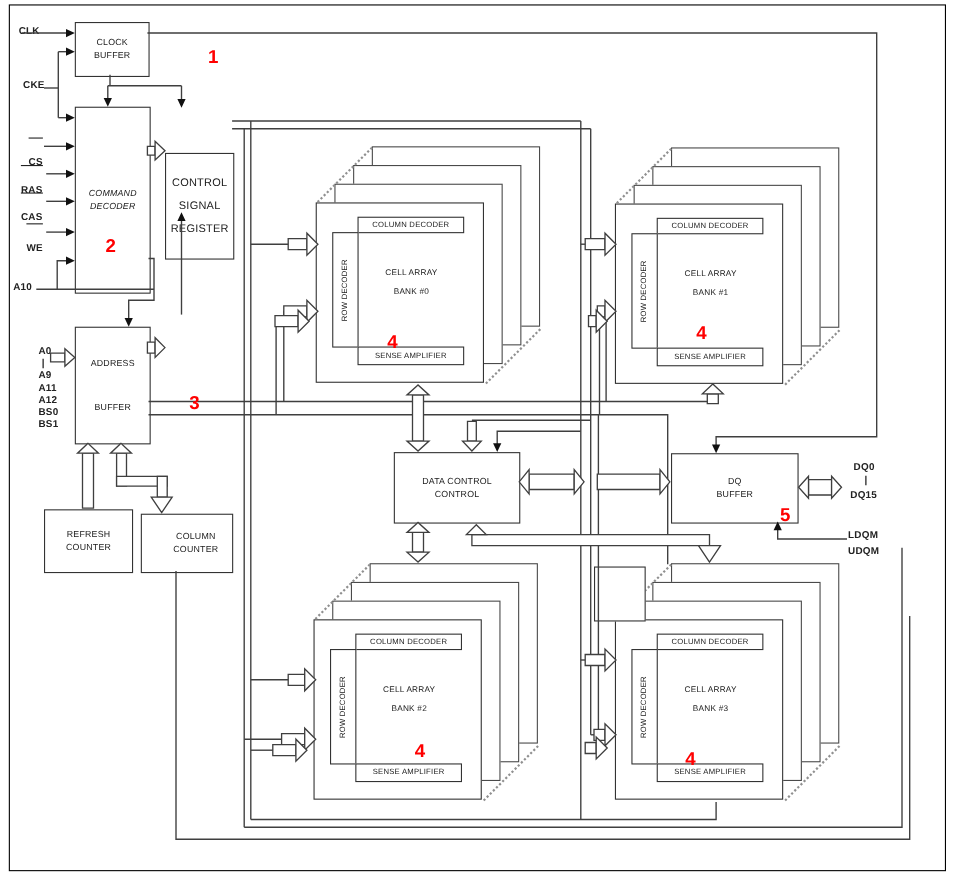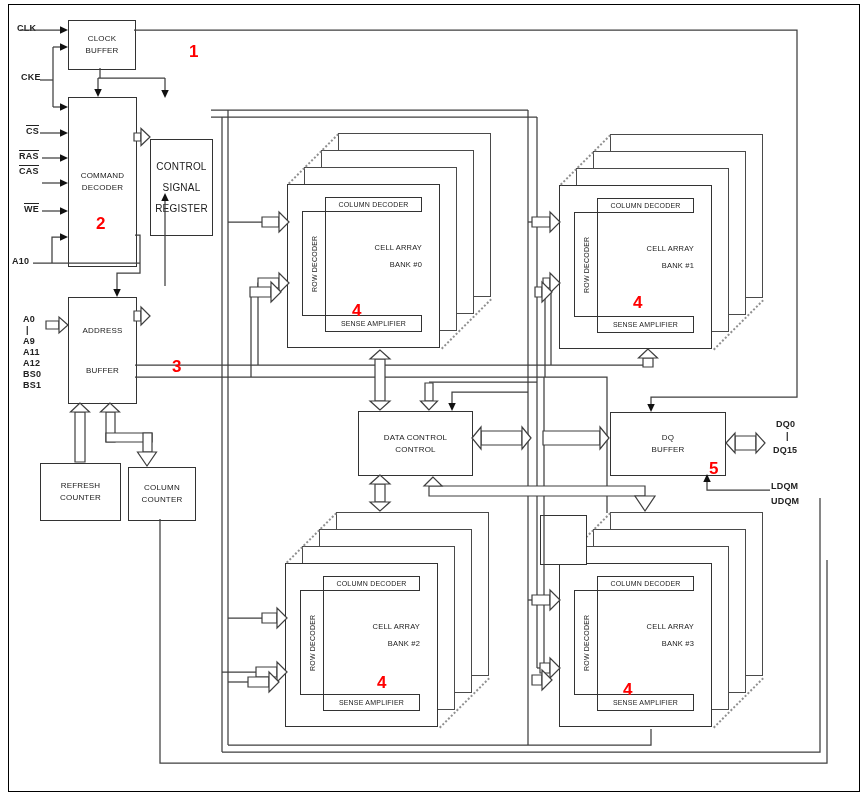--- a/index.html
+++ b/index.html
@@ -9,64 +9,64 @@
   }
   #page-border{position:absolute;left:8px;top:4px;width:850px;height:786px;border:1.6px solid #000;}
   .blk{
     position:absolute;background:#fff;border:1.4px solid #333;
     display:flex;flex-direction:column;align-items:center;justify-content:center;
     font-size:8px;letter-spacing:.2px;text-align:center;line-height:1.45;z-index:3;
   }
   .blk span{display:block;}
   
   #clock-buffer{left:68px;top:20px;width:66px;height:48px;}
-  #command-decoder{left:68px;top:97px;width:67px;height:168px;}
+  #command-decoder{left:68px;top:97px;width:67px;height:168px;font-style:italic;}
   #csg{left:150px;top:98px;width:61px;height:95px;font-size:10px;line-height:2.1;margin-top:41px;}
   #mode-register{left:151px;top:288px;width:61px;height:52px;}
   #address-buffer{left:68px;top:297px;width:67px;height:105px;gap:28px;}
   #refresh-counter{left:40px;top:463px;width:79px;height:56px;}
-  #column-counter{left:128px;top:467px;width:66px;height:52px;}
+  #column-counter{left:128px;top:467px;width:66px;height:52px;padding-left:16px;}
   #dcc{left:358px;top:411px;width:113px;height:63px;}
   #dq-buffer{left:610px;top:412px;width:114px;height:62px;}
   
   .bank{position:absolute;width:204px;height:215px;z-index:2;}
   .frame{position:absolute;width:153px;height:164px;background:#fff;border:1.4px solid #4a4a4a;box-sizing:border-box;}
   .sf3{left:51px;top:0;} .sf2{left:34px;top:17px;} .sf1{left:17px;top:34px;}
   .front{left:0;top:51px;border-color:#333;}
   .diag{position:absolute;width:70px;height:0;border-top:2px dotted #909090;transform:rotate(-45deg);transform-origin:0 0;z-index:1;}
   .diag-tl{left:1px;top:50px;} .diag-br{left:154px;top:215px;}
   .cdec,.samp{position:absolute;background:#fff;border:1.2px solid #333;display:flex;align-items:center;justify-content:center;font-size:7px;letter-spacing:.2px;box-sizing:border-box;}
   .cdec{left:37px;top:12px;width:97px;height:15px;}
   .samp{left:37px;top:130px;width:97px;height:17px;}
   .rdec{position:absolute;left:14px;top:26px;width:24px;height:105px;background:#fff;border:1.2px solid #333;box-sizing:border-box;
         display:flex;align-items:center;justify-content:center;font-size:7px;letter-spacing:.2px;
         writing-mode:vertical-rl;transform:rotate(180deg);}
-  .cell{position:absolute;left:38px;top:55px;width:96px;font-size:7.5px;text-align:right;line-height:2.2;letter-spacing:.2px;}
+  .cell{position:absolute;left:38px;top:55px;width:96px;font-size:7.5px;text-align:center;line-height:2.2;letter-spacing:.2px;}
   #bank0{left:287px;top:133px;} #bank1{left:559px;top:134px;}
   #bank2{left:285px;top:512px;} #bank3{left:559px;top:512px;}
   
   .sig{position:absolute;font-size:9px;font-weight:bold;color:#222;letter-spacing:.2px;z-index:4;line-height:1.1;}
-  .ovl{display:inline-block;border-top:1.1px solid #222;padding-top:1px;line-height:1;}
-  .stack{line-height:11px;}
+  .ovl{display:inline-block;border-top:1.1px solid #222;padding-top:17px;line-height:1;}
+  .stack{line-height:11px;margin-left:12px;}
   
   .red{position:absolute;color:#FF0000;font-size:17px;font-weight:bold;z-index:6;line-height:1;}
   #svg-overlay{position:absolute;left:0;top:0;z-index:5;pointer-events:none;}
   #sq-extra{position:absolute;left:540px;top:515px;width:47px;height:50px;background:#fff;border:1.4px solid #333;box-sizing:border-box;z-index:3;}
 </style>
 </head>
 <body>
 
 <div id="canvas">
   <div id="page-border"></div>
 
   <div class="sig" style="left:17px;top:24px;">CLK</div>
   <div class="sig" style="left:21px;top:73px;">CKE</div>
   <div class="sig" style="left:26px;top:125px;"><span class="ovl">CS</span></div>
   <div class="sig" style="left:19px;top:150px;"><span class="ovl">RAS</span></div>
-  <div class="sig" style="left:19px;top:165px;text-decoration:underline;"><span class="ovl">CAS</span></div>
+  <div class="sig" style="left:19px;top:175px;text-decoration:underline;"><span class="ovl">CAS</span></div>
   <div class="sig" style="left:24px;top:203px;"><span class="ovl">WE</span></div>
   <div class="sig" style="left:12px;top:257px;">A10</div>
   <div class="sig stack" style="left:23px;top:314px;">
     <div>A0</div>
     <div style="padding-left:3px;">|</div>
     <div>A9</div>
     <div>A11</div>
     <div>A12</div>
     <div>BS0</div>
     <div>BS1</div>

